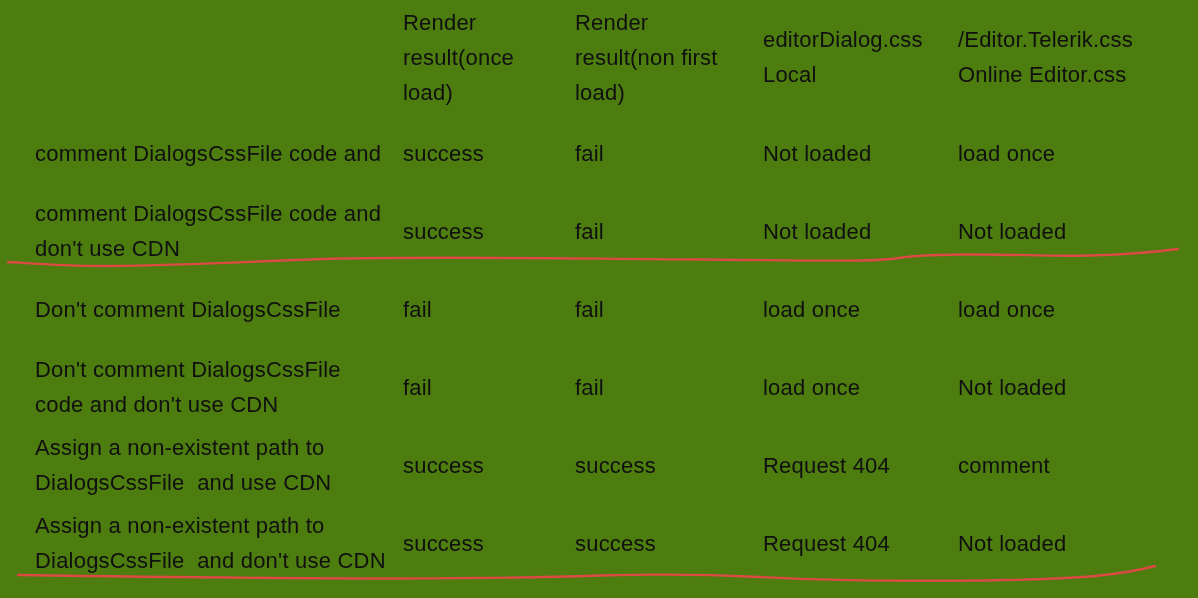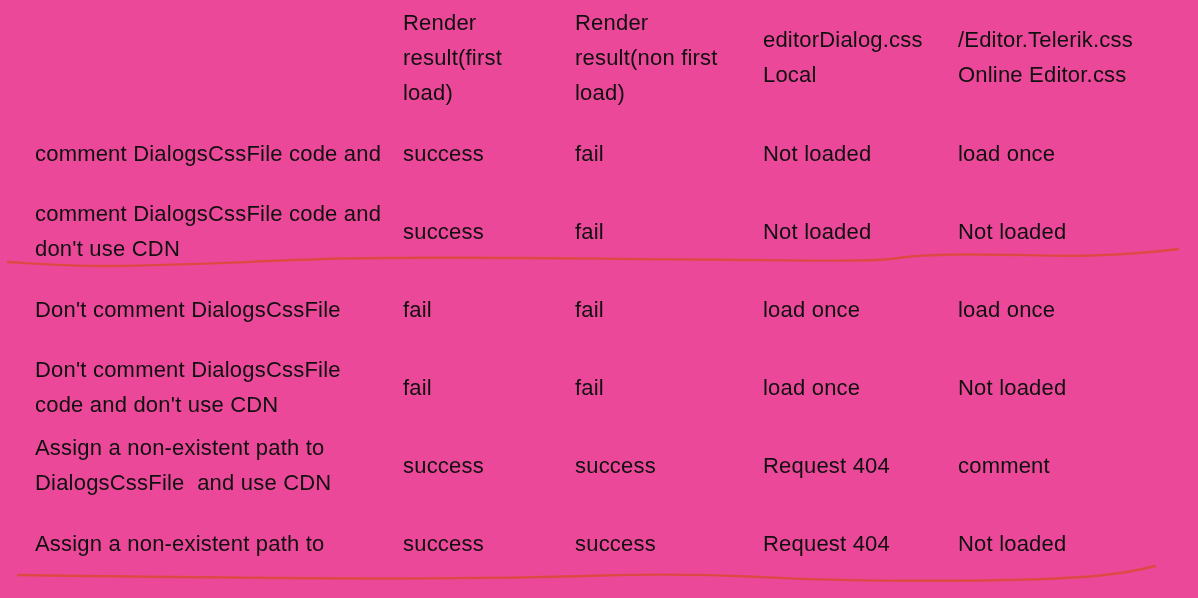--- a/index.html
+++ b/index.html
@@ -4,21 +4,21 @@
 <style>
   html, body {
     margin: 0;
     padding: 0;
     background: #ffffff;
   }
   .canvas {
     position: relative;
     width: 1198px;
     height: 598px;
-    background: #ec4899;
+    background: #4d7c0f;
     overflow: hidden;
     font-family: "Liberation Sans", "DejaVu Sans", sans-serif;
     color: #101010;
     font-size: 22px;
     line-height: 35px;
     letter-spacing: 0.2px;
   }
   .tbl {
     position: absolute;
     left: 35px;
@@ -48,21 +48,21 @@
 
 <div class="canvas">
 
   <div class="tbl">
 
     <div class="hrow" style="display:contents">
       <div class="cell"></div>
       <div class="cell">
         <div class="lines">
           <span>Render</span>
-          <span>result(first</span>
+          <span>result(once</span>
           <span>load)</span>
         </div>
       </div>
       <div class="cell">
         <div class="lines">
           <span>Render</span>
           <span>result(non first</span>
           <span>load)</span>
         </div>
       </div>
@@ -180,20 +180,21 @@
         </div>
       <div class="cell">
           <span class="val">comment</span>
         </div>
     </div>
 
     <div class="drow" style="display:contents">
       <div class="cell">
         <div class="lines">
           <span>Assign a non-existent path to</span>
+          <span>DialogsCssFile  and don't use CDN</span>
         </div>
       </div>
       <div class="cell">
           <span class="val">success</span>
         </div>
       <div class="cell">
           <span class="val">success</span>
         </div>
       <div class="cell">
           <span class="val">Request 404</span>

